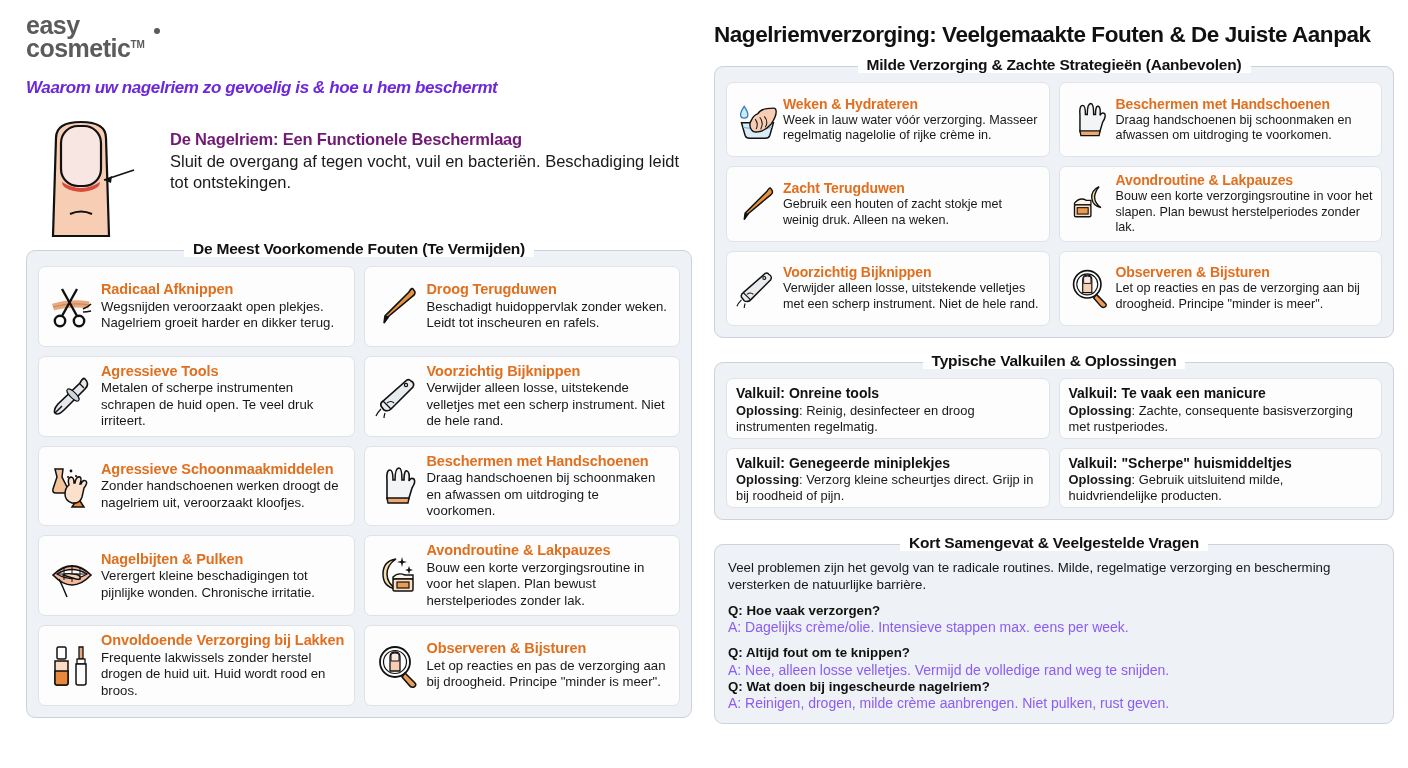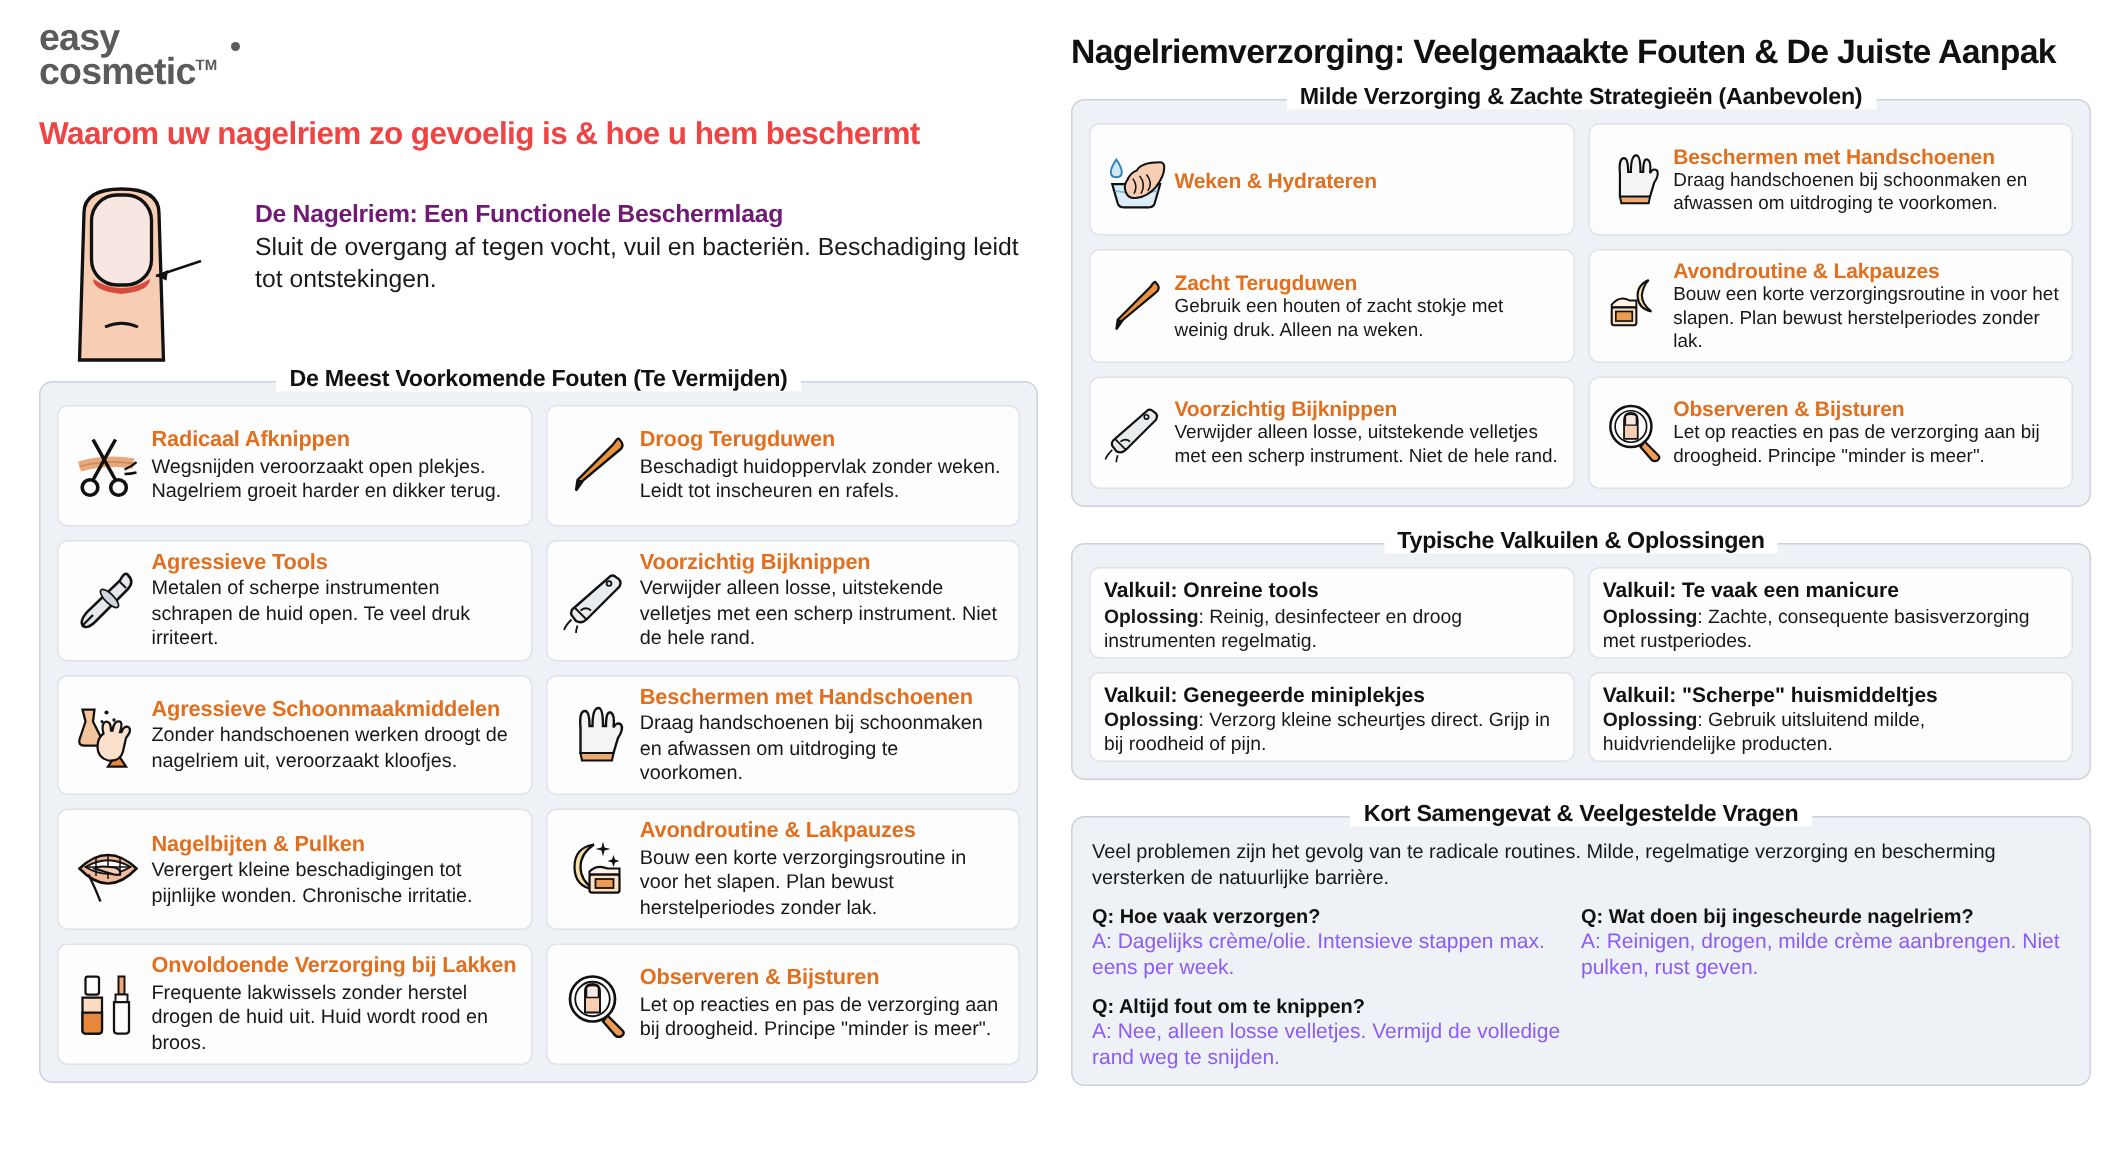--- a/index.html
+++ b/index.html
@@ -13,22 +13,22 @@
 
   
   .col-left { width: 706px; height: 768px; padding: 14px 14px 8px 26px; position: relative; }
   .logo { line-height: 0.92; color: #5b5b5b; font-weight: bold; letter-spacing: -0.5px; }
   .logo-1 { font-size: 25px; }
   .logo-2 { font-size: 25px; position: relative; }
   .logo-2 sup { font-size: 10px; vertical-align: super; font-weight: bold; letter-spacing: 0; text-align: center; }
   .logo-dot { position:absolute; width:6px; height:6px; border-radius:50%; background:#5b5b5b; left:128px; top:-9px; }
 
   h1.left-title {
-    font-size: 21px; font-weight: bold; color: #ef4444; margin-top: 18px;
-    letter-spacing: -0.4px; white-space: nowrap;
+    font-size: 17px; font-weight: bold; color: #6d28d9; margin-top: 18px;
+    letter-spacing: -0.4px; white-space: nowrap; font-style: italic;
   }
 
   
   .hero { display: flex; margin-top: 20px; height: 118px; }
   .hero-art { width: 130px; flex: none; position: relative; }
   .hero-text { padding-left: 14px; padding-top: 12px; }
   .hero-text h2 { font-size: 16.5px; font-weight: bold; color: #701a75; letter-spacing: -0.2px; }
   .hero-text p { font-size: 16.5px; color: #1a1a1a; line-height: 1.28; margin-top: 2px; max-width: 545px; }
 
   
@@ -77,21 +77,21 @@
 
   .pcard {
     background: #fdfdfd; border: 1.1px solid #dfe3e8; border-radius: 7px;
     padding: 6px 9px; flex: 1; min-height: 0;
   }
   .pcard .ph { font-size: 14px; font-weight: bold; color: #111; line-height: 1.2; }
   .pcard .pb { font-size: 12.9px; color: #16181a; line-height: 1.22; margin-top: 1px; }
   .pcard .pb b { font-weight: bold; }
 
   .faq-intro { font-size: 13.3px; color: #16181a; line-height: 1.27; }
-  .faq-cols { display: flex; margin-top: 9px; }
+  .faq-cols { display: flex; margin-top: 9px; flex-direction: column; }
   .faq-col { flex: 1; }
   .qa { margin-bottom: 9px; }
   .qa .q { font-size: 13.3px; font-weight: bold; color: #111; line-height: 1.22; }
   .qa .a { font-size: 14px; color: #8b5cf6; line-height: 1.24; }
   .qa:last-child { margin-bottom: 0; }
   svg { display: block; overflow: visible; }
 </style>
 </head>
 <body>
 
@@ -317,20 +317,21 @@
               <svg width="42" height="42" viewBox="0 0 46 46">
                 <path d="M9 8 Q13 14 13 17 Q13 21 9 21 Q5 21 5 17 Q5 14 9 8 Z" fill="#cfe7f7" stroke="#2f7fb5" stroke-width="1.4"></path>
                 <path d="M6 26 L41 26 L37 40 Q36 43 32 43 L15 43 Q11 43 10 40 Z" fill="#d9ecf7" stroke="#111" stroke-width="1.6"></path>
                 <path d="M8 31 Q23 34 39 31" stroke="#7fb9dd" stroke-width="1.3" fill="none"></path>
                 <path d="M41 10 Q27 10 24 16 Q19 18 17 23 Q14 27 16 32 Q18 37 24 36 Q32 35 38 28 Q44 20 44 14 Q44 10 41 10 Z" fill="#f7cdb4" stroke="#111" stroke-width="1.5"></path>
                 <path d="M21 22 Q25 27 22 33 M26 20 Q31 26 27 33 M31 19 Q36 25 32 31" stroke="#111" stroke-width="1.1" fill="none"></path>
               </svg>
             </div>
             <div class="body">
               <div class="title">Weken &amp; Hydrateren</div>
+              <div class="desc">Week in lauw water vóór verzorging. Masseer regelmatig nagelolie of rijke crème in.</div>
             </div>
           </div>
 
           <div class="card sm">
             <div class="ico">
               <svg width="42" height="42" viewBox="0 0 46 46">
                 <path d="M38 6 Q42 10 38 13 L14 33 L9 40 L10 33 L34 9 Q37 4 38 6 Z" fill="#e8913f" stroke="#111" stroke-width="1.6"></path>
                 <path d="M14 33 L9 40 L10 33 Z" fill="#111"></path>
               </svg>
             </div>

